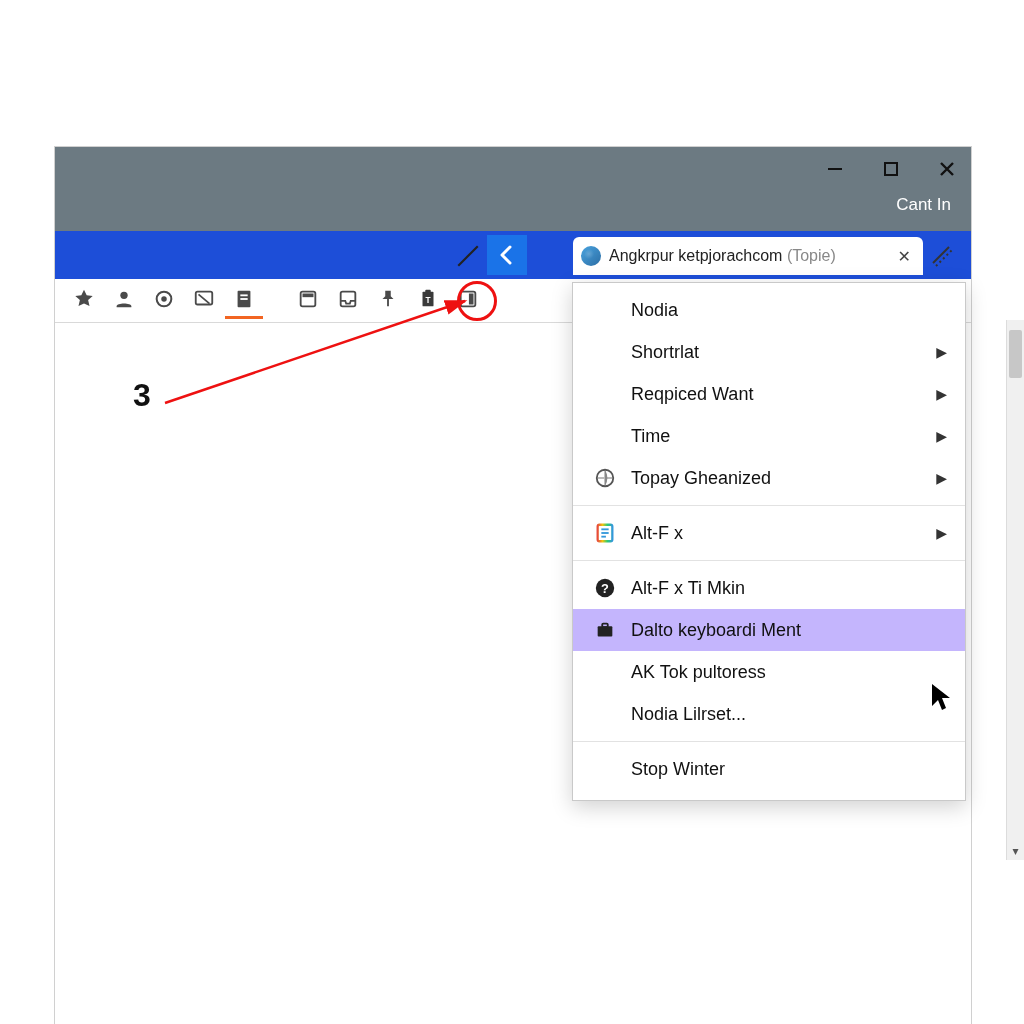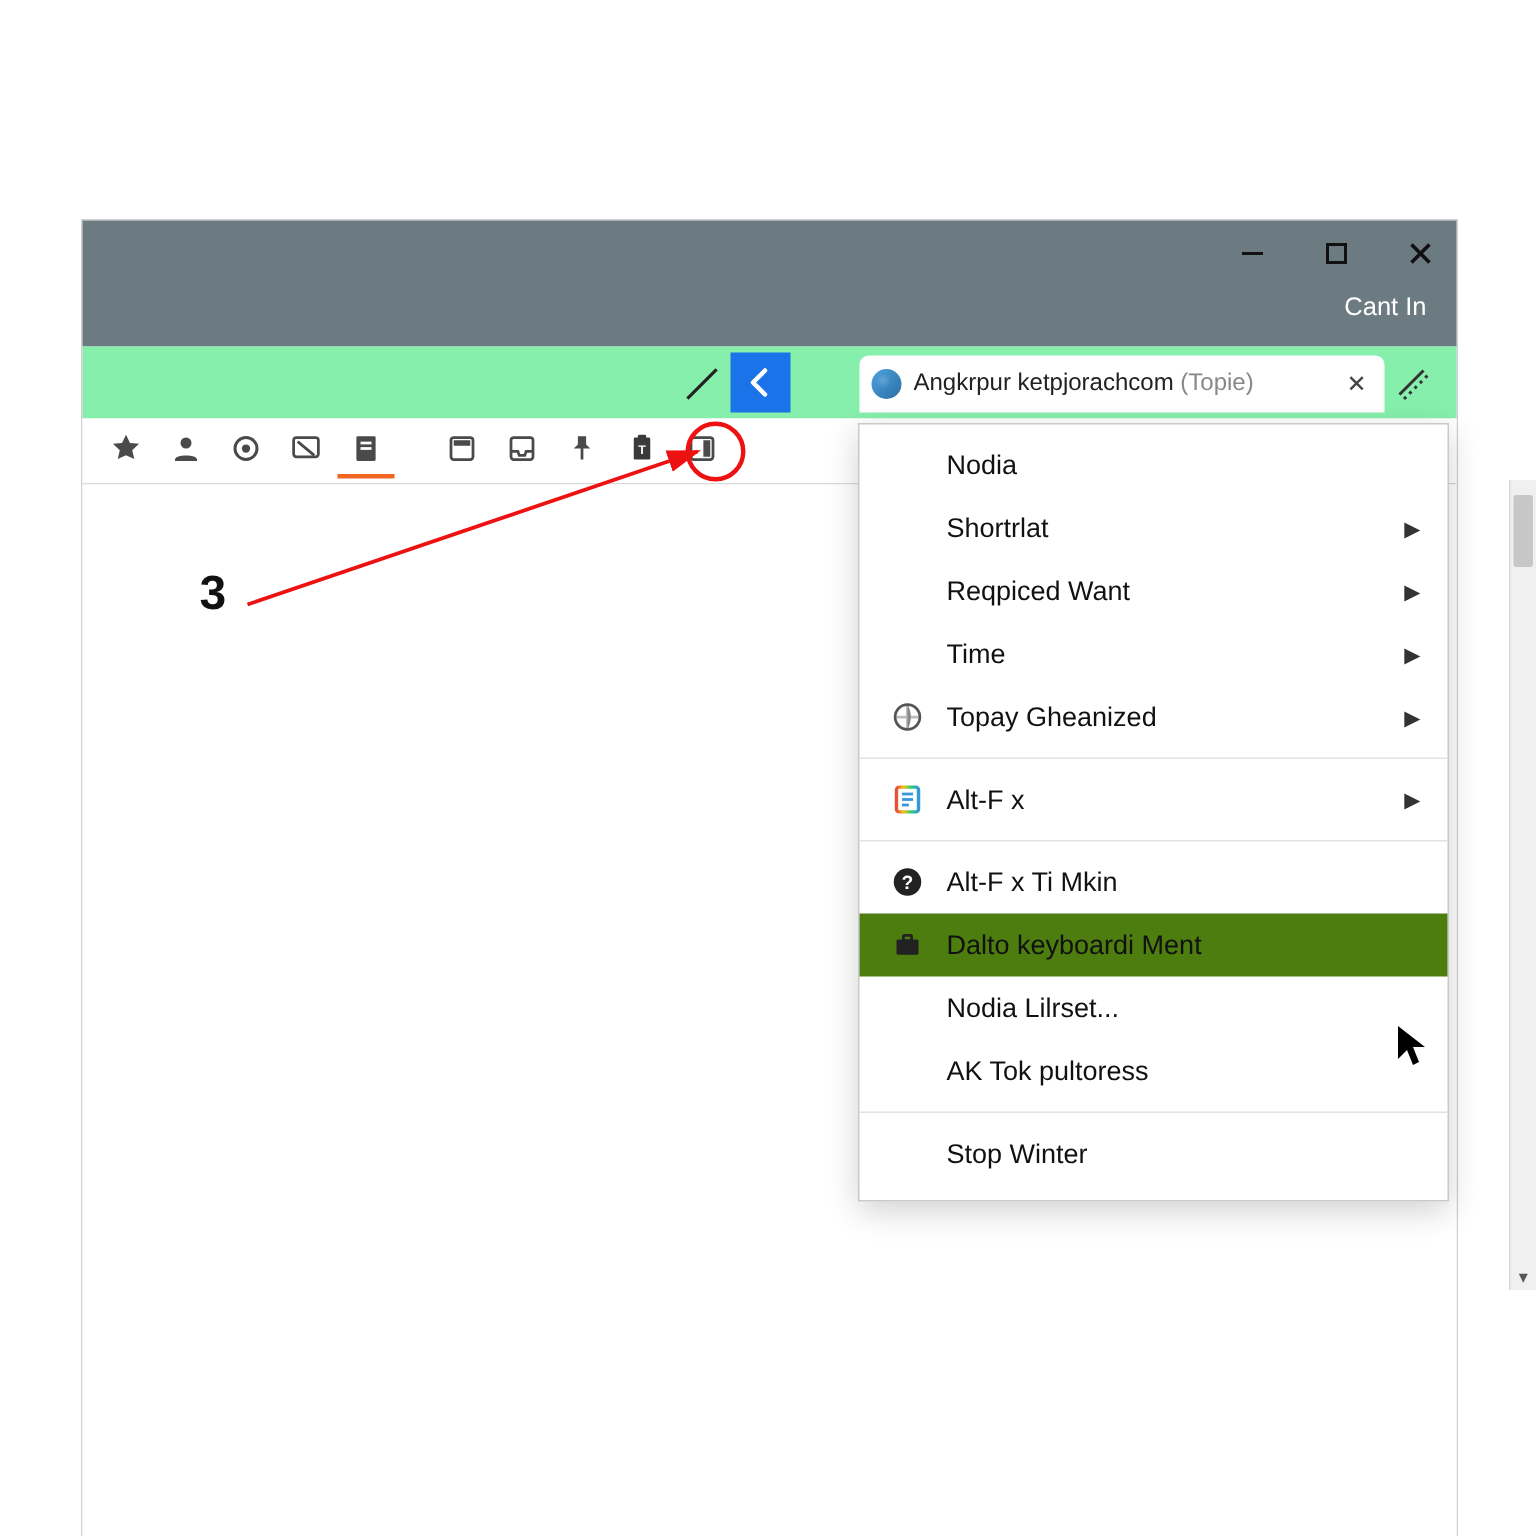--- a/index.html
+++ b/index.html
@@ -42,21 +42,21 @@
   }
   .signin {
     position: absolute;
     right: 20px;
     top: 48px;
     color: #fff;
     font-size: 17px;
   }
   .tabstrip {
     height: 48px;
-    background: #86efac;
+    background: #1d4ed8;
     position: relative;
     display: flex;
     align-items: center;
   }
   .tab-edit-icon {
     position: absolute;
     left: 400px;
     top: 12px;
     color: #333;
   }
@@ -170,21 +170,21 @@
     padding: 0 18px 0 18px;
     font-size: 18px;
     color: #111;
     cursor: pointer;
     gap: 12px;
     position: relative;
   }
   .mi .micon { width: 28px; display:flex; align-items:center; justify-content:center; }
   .mi .mlabel { flex: 1; }
   .mi .chev { color:#333; font-size:14px;}
-  .mi.hover { background: #4d7c0f; }
+  .mi.hover { background: #c4b5fd; }
   .mi.noicon { padding-left: 58px; }
   .sep { height: 1px; background: #e2e2e2; margin: 6px 0; }
   .scrollbar {
     position: absolute;
     right: 0;
     top: 320px;
     width: 18px;
     height: 540px;
     background: #f0f0f0;
     border-left:1px solid #dcdcdc;
@@ -396,24 +396,24 @@
   <div class="mi hover">
     <span class="micon">
       <svg width="22" height="22" viewBox="0 0 24 24">
           <rect x="4" y="8" width="16" height="11" rx="1" fill="#222"></rect>
           <rect x="9" y="5" width="6" height="4" rx="1" fill="none" stroke="#222" stroke-width="2"></rect>
         </svg>
     </span>
     <span class="mlabel">Dalto keyboardi Ment</span>
   </div>
   <div class="mi noicon">
+    <span class="mlabel">AK Tok pultoress</span>
+  </div>
+  <div class="mi noicon">
     <span class="mlabel">Nodia Lilrset...</span>
-  </div>
-  <div class="mi noicon">
-    <span class="mlabel">AK Tok pultoress</span>
   </div>
   <div class="sep"></div>
   <div class="mi noicon">
     <span class="mlabel">Stop Winter</span>
   </div>
 </div>
 
 <div class="scrollbar">
   <div class="thumb"></div>
   <div class="dn">▾</div>

